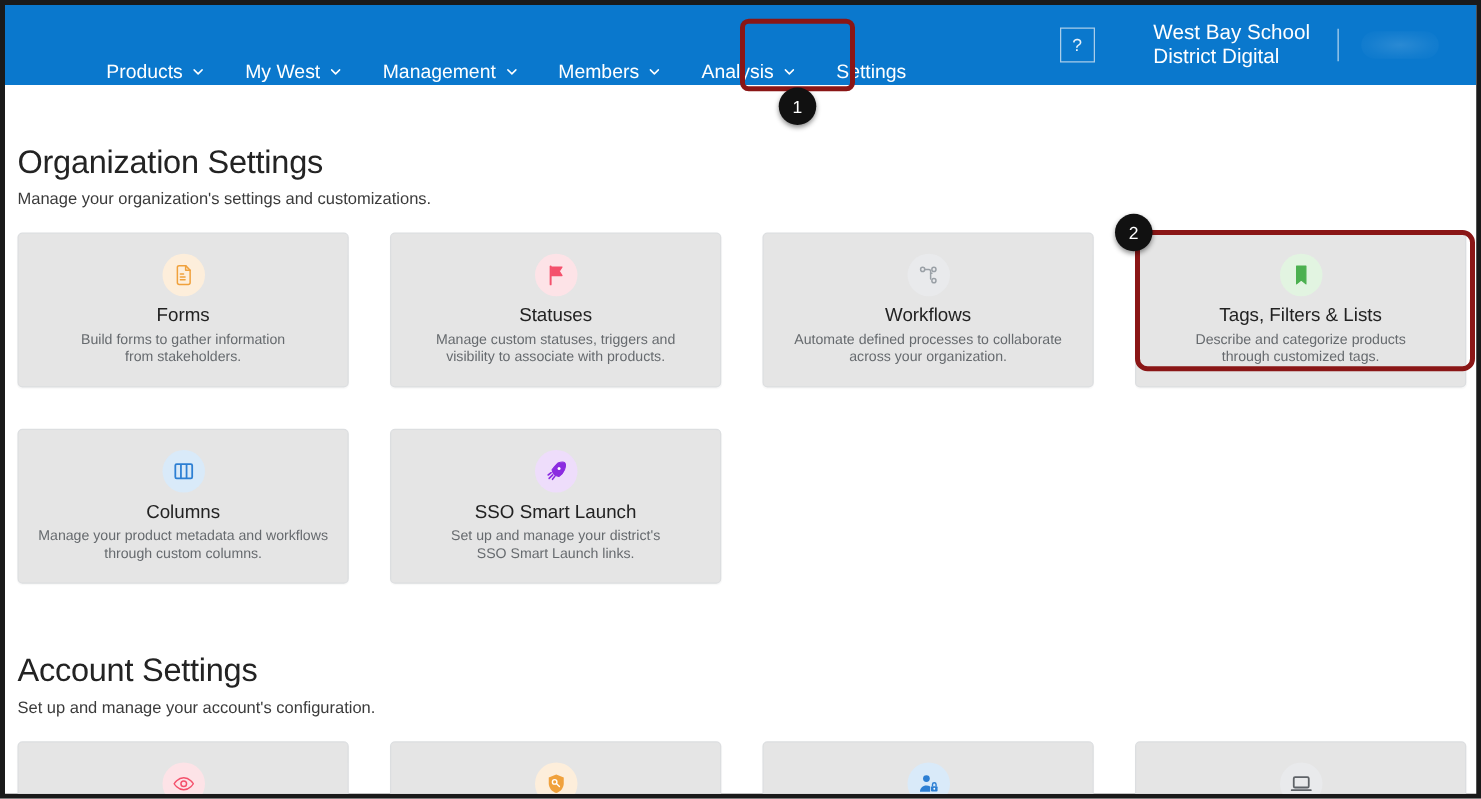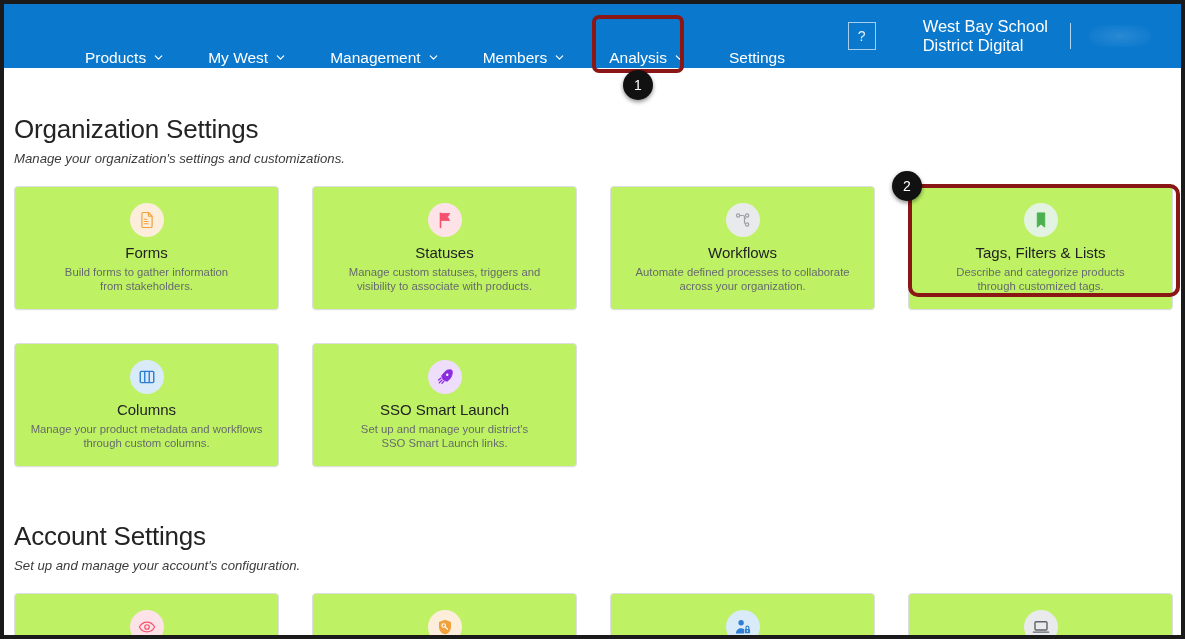--- a/index.html
+++ b/index.html
@@ -23,21 +23,21 @@
     left: 0; top: 0;
     width: 1177px; height: 64px;
     background: #0a78cd;
     display: flex;
     align-items: center;
   }
   .nav-items {
     display: flex;
     align-items: center;
     margin-left: 65px;
-    gap: 12px;
+    gap: 0px;
     margin-top: 44px;
   }
   .nav-item {
     position: relative;
     color: #ffffff;
     font-size: 15.5px;
     padding: 6px 16px;
     display: flex;
     align-items: center;
     gap: 7px;
@@ -137,34 +137,33 @@
   .section-title {
     font-size: 26px;
     font-weight: 400;
     color: #232323;
     letter-spacing: -0.2px;
   }
   .section-sub {
     font-size: 13.2px;
     color: #3b3b3b;
     margin-top: 6px;
-    font-style: italic;
   }
   #org-section { margin-top: 46px; }
   #acct-section { margin-top: 54px; }
 
   .card-grid {
     display: grid;
     grid-template-columns: repeat(4, 265px);
     gap: 33px;
     margin-top: 20px;
   }
   .card {
     position: relative;
-    background: #bef264;
+    background: #e5e5e5;
     border: 1px solid #dcdee0;
     border-radius: 4px;
     min-height: 100px;
     padding: 16px 0 16px;
     text-align: center;
     cursor: pointer;
     box-shadow: 0 1px 1px rgba(0,0,0,0.03);
   }
   .card-icon-wrap {
     width: 34px; height: 34px;

